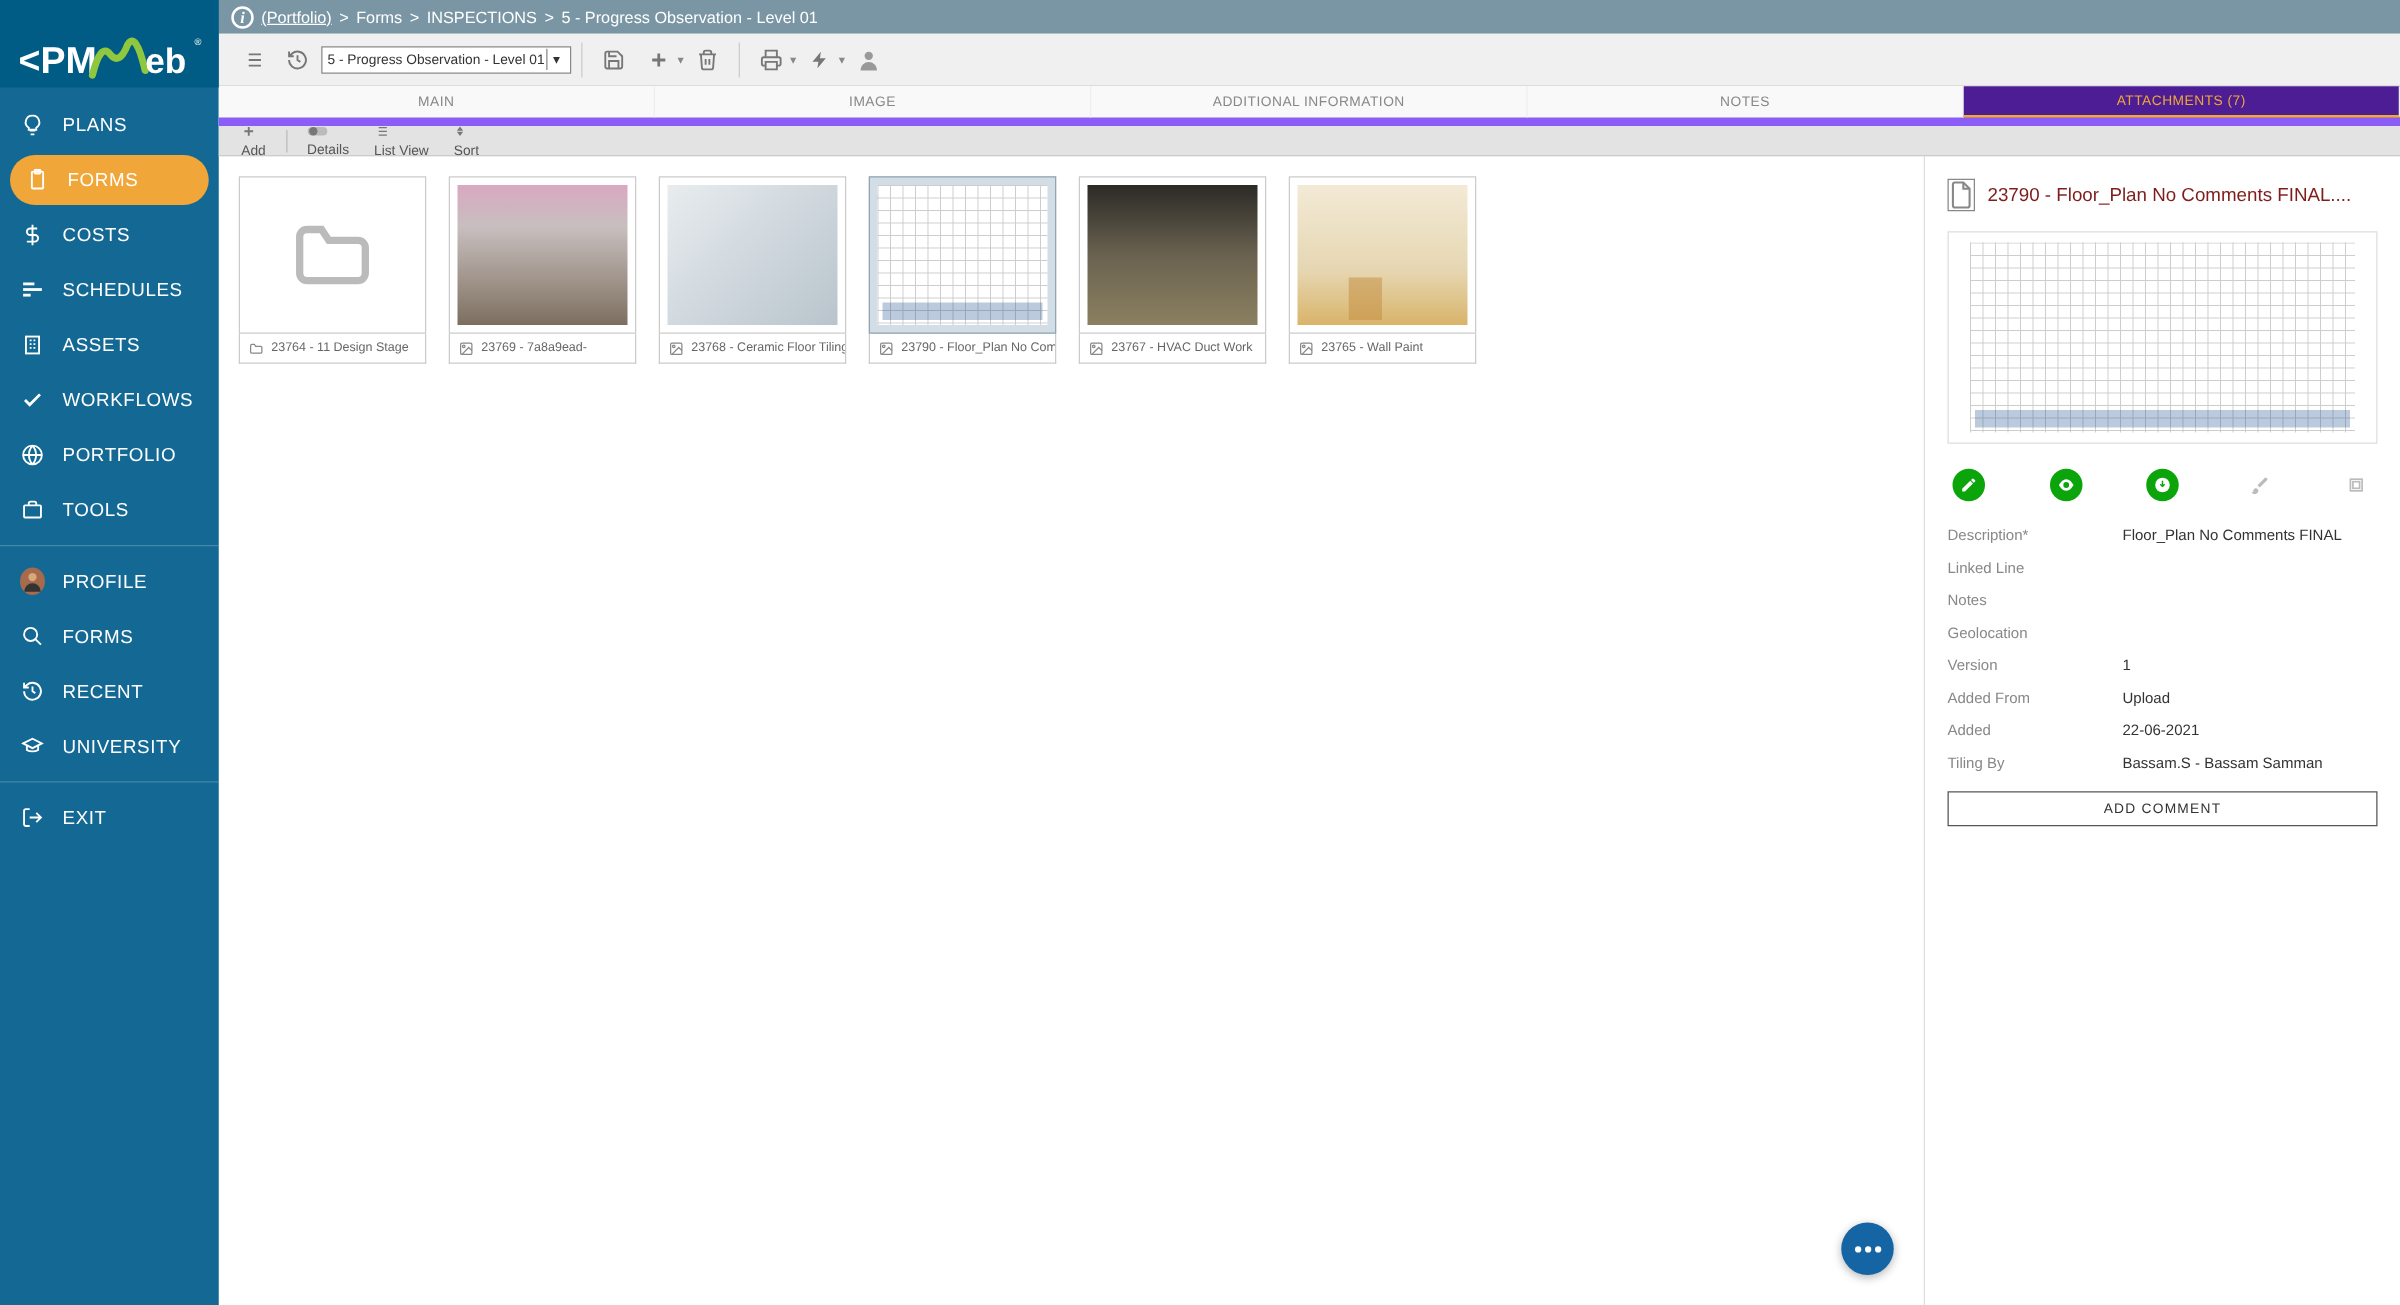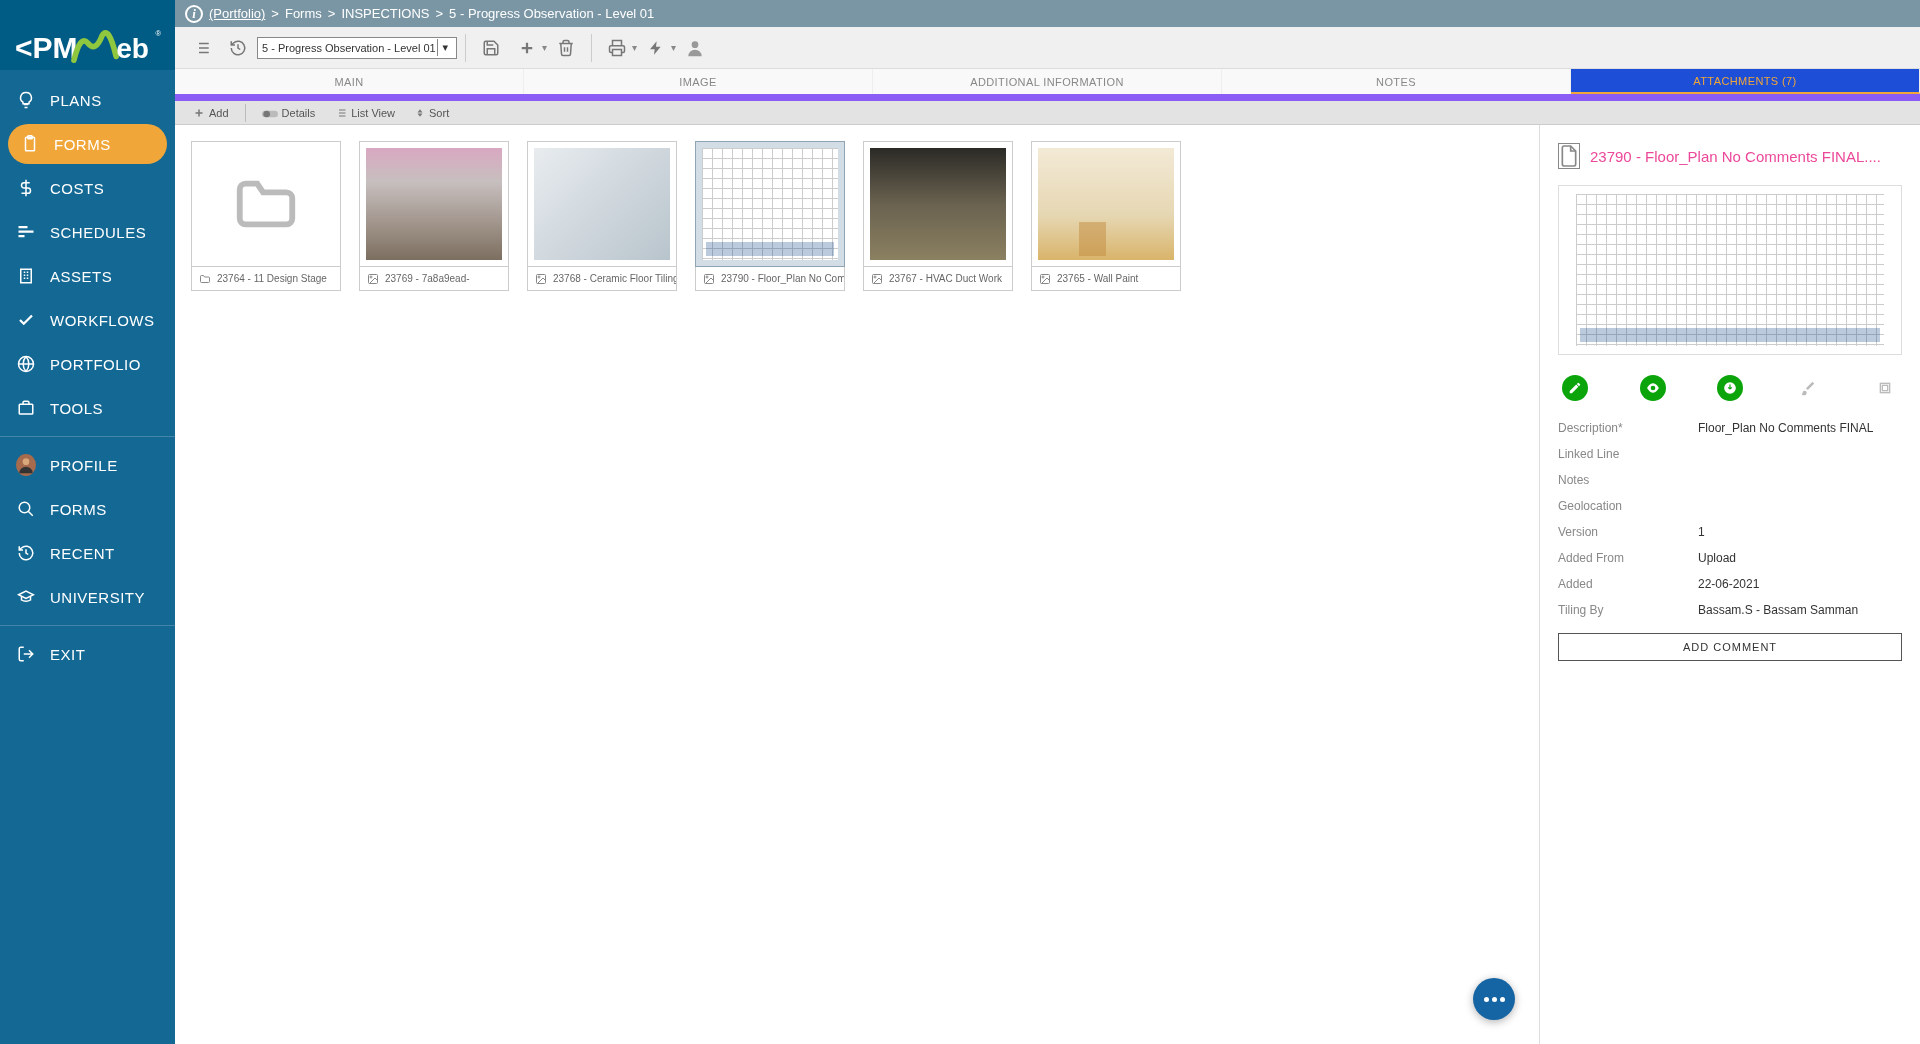--- a/index.html
+++ b/index.html
@@ -28,46 +28,46 @@
 .tb-btn { width: 34px; height: 34px; display: flex; align-items: center; justify-content: center; cursor: pointer; color: #666; }
 .tb-sep { width: 1px; height: 28px; background: #ccc; margin: 0 6px; }
 .record-select { height: 22px; border: 1px solid #888; background: #fff; font-size: 11px; min-width: 200px; display: flex; align-items: center; padding: 0 4px; }
 .record-select .arrow { margin-left: auto; border-left: 1px solid #888; padding: 2px 4px; }
 .tb-drop { display: flex; align-items: center; }
 .tb-drop-caret { font-size: 10px; color: #888; margin-left: -2px; }
 
 
 .tabs { height: 32px; display: flex; border-bottom: 7px solid #8b5cf6; background: #f9f9f9; }
 .tab { flex: 1; display: flex; align-items: center; justify-content: center; color: #888; font-size: 11px; letter-spacing: 0.4px; cursor: pointer; border-right: 1px solid #eee; }
-.tab.active { color: #f0a638; border-bottom: 2px solid #f0a638; background: #1d4ed8; }
+.tab.active { color: #f0a638; border-bottom: 2px solid #f0a638; background: #4c1d95; }
 
 
 .subtoolbar { height: 24px; background: #e3e3e3; border-bottom: 1px solid #ccc; display: flex; align-items: center; padding: 0 10px; gap: 4px; }
-.sub-btn { display: flex; align-items: flex-end; gap: 4px; padding: 2px 8px; color: #555; cursor: pointer; font-size: 11px; }
+.sub-btn { display: flex; align-items: flex-start; gap: 4px; padding: 2px 8px; color: #555; cursor: pointer; font-size: 11px; flex-direction: column; }
 .sub-sep { width: 1px; height: 18px; background: #bbb; margin: 0 4px; }
 
 
 .content { flex: 1; display: flex; min-height: 0; }
 .gallery-panel { flex: 1; padding: 16px; display: flex; flex-wrap: wrap; gap: 18px; align-content: flex-start; overflow: auto; border-right: 1px solid #ddd; position: relative; }
 .card { width: 150px; display: flex; flex-direction: column; cursor: pointer; }
 .card-thumb { width: 150px; height: 126px; border: 1px solid #ccc; background: #fff; display: flex; align-items: center; justify-content: center; padding: 6px; position: relative; }
 .card.selected .card-thumb { border: 1px solid #8fa5b3; background: #d3dde5; }
 .card-thumb .folder-svg { width: 80px; height: 70px; }
 .card-thumb .img { width: 100%; height: 100%; display: block; }
 .card-caption { height: 24px; border: 1px solid #ccc; border-top: none; display: flex; align-items: center; gap: 5px; padding: 0 6px; font-size: 10px; color: #666; white-space: nowrap; overflow: hidden; text-overflow: ellipsis; }
 .cap-icon { width: 14px; height: 12px; flex-shrink: 0; }
 .check-badge { position: absolute; top: 6px; left: 6px; width: 20px; height: 20px; border-radius: 50%; background: #6d8ca0; display: flex; align-items: center; justify-content: center; color: #fff; }
 
 
 .fab { position: absolute; right: 24px; bottom: 24px; width: 42px; height: 42px; border-radius: 50%; background: #1565a4; display: flex; align-items: center; justify-content: center; color: #fff; box-shadow: 0 2px 8px rgba(0,0,0,0.3); cursor: pointer; }
 .fab span { width: 5px; height: 5px; background: #fff; border-radius: 50%; margin: 0 1.5px; }
 
 
 .detail-panel { width: 380px; padding: 18px; display: flex; flex-direction: column; overflow: auto; }
-.detail-header { display: flex; align-items: center; gap: 10px; font-size: 15px; color: #ec4899; margin-bottom: 16px; }
+.detail-header { display: flex; align-items: center; gap: 10px; font-size: 15px; color: #7f1d1d; margin-bottom: 16px; }
 .pdf-icon { width: 22px; height: 26px; border: 1.5px solid #888; display: inline-flex; align-items: center; justify-content: center; font-size: 9px; color: #888; position: relative; }
 .detail-preview { width: 100%; height: 170px; border: 1px solid #ddd; background: #fff; margin: 0 auto 12px; display: flex; align-items: center; justify-content: center; overflow: hidden; }
 .action-row { display: flex; justify-content: space-between; padding: 8px 4px 14px; }
 .act-btn { width: 26px; height: 26px; border-radius: 50%; display: flex; align-items: center; justify-content: center; cursor: pointer; }
 .act-green { background: #0ba50b; color: #fff; }
 .act-grey { color: #bbb; }
 .meta-row { display: flex; padding: 6px 0; font-size: 12px; }
 .meta-label { width: 140px; color: #888; }
 .meta-value { flex: 1; color: #333; }
 .add-comment-btn { margin-top: 10px; height: 28px; border: 1px solid #555; background: #fff; display: flex; align-items: center; justify-content: center; letter-spacing: 1px; font-size: 11px; cursor: pointer; }

